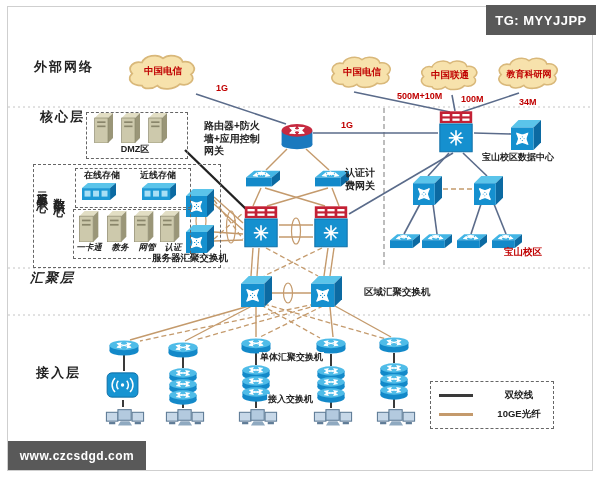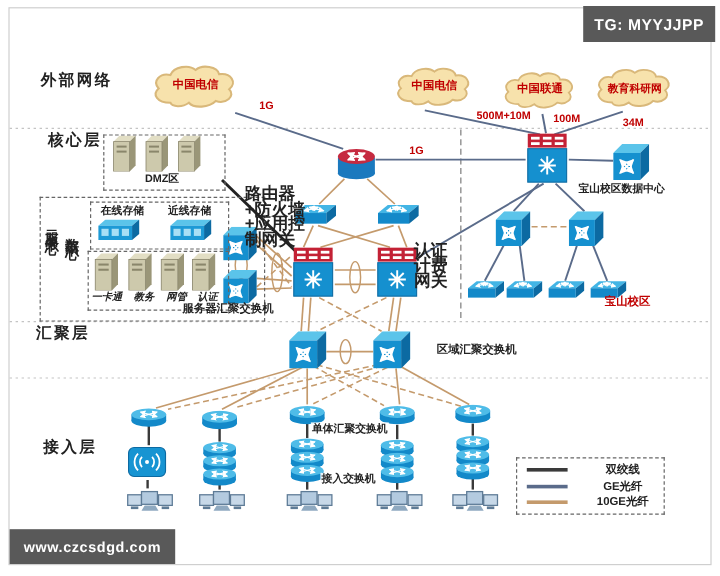--- a/index.html
+++ b/index.html
@@ -3,21 +3,21 @@
 <meta charset="utf-8">
 <style>
   html,body{margin:0;padding:0;background:#fff;}
   #stage{position:relative;width:600px;height:480px;background:#fff;overflow:hidden;
          font-family:"Liberation Sans",sans-serif;}
   #frame{position:absolute;left:7px;top:6px;right:7px;bottom:9px;border:1px solid #cfcfcf;}
   svg{position:absolute;left:0;top:0;}
   .lbl{position:absolute;font-weight:bold;color:#222;white-space:nowrap;line-height:1.15;}
   .red{color:#c00000;}
   .s13{font-size:13px;letter-spacing:2px;}
-  .s10{font-size:14px;margin-top:35px;}
+  .s10{font-size:10px;}
   .s95{font-size:9.5px;}
   .s9{font-size:9px;}
   .s85{font-size:8.5px;font-style:italic;}
   .wrap{white-space:normal;line-height:12.5px;}
   .ctr{text-align:center;}
   .vert{writing-mode:vertical-rl;text-orientation:upright;letter-spacing:2px;font-size:11.5px;}
   .dashbox{position:absolute;border:1.5px dashed #666;background:transparent;}
   .blackbox{position:absolute;background:#595959;color:#fff;font-weight:bold;
             display:flex;align-items:center;justify-content:center;letter-spacing:0.5px;}
   .whbg{background:rgba(255,255,255,0.9);padding:0 1px;}
@@ -267,21 +267,21 @@
     <use href="#sym-pcs" x="375" y="407" width="42" height="23"></use>
   </svg>
 
   <div class="dashbox" style="left:86px;top:112px;width:100px;height:45px;"></div>
   <div class="dashbox" style="left:33px;top:164px;width:186px;height:102px;"></div>
   <div class="dashbox" style="left:75px;top:168px;width:114px;height:38px;"></div>
   <div class="dashbox" style="left:73px;top:209px;width:116px;height:48px;"></div>
 
   <div class="lbl s13" style="left:34px;top:60px;">外部网络</div>
   <div class="lbl s13" style="left:40px;top:110px;">核心层</div>
-  <div class="lbl s13" style="left:30px;top:271px;">汇聚层</div>
+  <div class="lbl s13" style="left:30px;top:271px;font-style:italic;">汇聚层</div>
   <div class="lbl s13" style="left:36px;top:336px;margin-top:30px;">接入层</div>
 
   <div class="lbl s95 red ctr" style="left:125px;top:66px;width:76px;">中国电信</div>
   <div class="lbl s95 red ctr" style="left:326px;top:67px;width:72px;">中国电信</div>
   <div class="lbl s95 red ctr" style="left:416px;top:70px;width:68px;">中国联通</div>
   <div class="lbl s9 red ctr" style="left:492px;top:69px;width:74px;">教育科研网</div>
 
   <div class="lbl s9 red" style="left:216px;top:83px;">1G</div>
   <div class="lbl s9 red" style="left:397px;top:91px;text-align:center;">500M+10M</div>
   <div class="lbl s9 red" style="left:461px;top:94px;">100M</div>
@@ -308,24 +308,20 @@
   <div class="lbl s95" style="left:352px;top:287px;margin-left:12px;">区域汇聚交换机</div>
   <div class="lbl s9 whbg" style="left:259px;top:352px;">单体汇聚交换机</div>
   <div class="lbl s9 whbg" style="left:267px;top:394px;">接入交换机</div>
 
   <div id="legend">
     <div class="lrow">
       <div class="lswatch" style="background:#3a3a3a"></div>
       <div class="llbl">双绞线</div>
     </div>
     <div class="lrow">
-      <div class="lswatch" style="background:#5a6b8a"></div>
-      <div class="llbl">GE光纤</div>
-    </div>
-    <div class="lrow">
       <div class="lswatch" style="background:#c49a6c"></div>
       <div class="llbl">10GE光纤</div>
     </div>
   </div>
 
   <div class="blackbox" style="left:486px;top:5px;width:110px;height:30px;font-size:13px;">TG: MYYJJPP</div>
   <div class="blackbox" style="left:8px;top:441px;width:138px;height:29px;font-size:12px;">www.czcsdgd.com</div>
 </div>
 
 </body></html>

